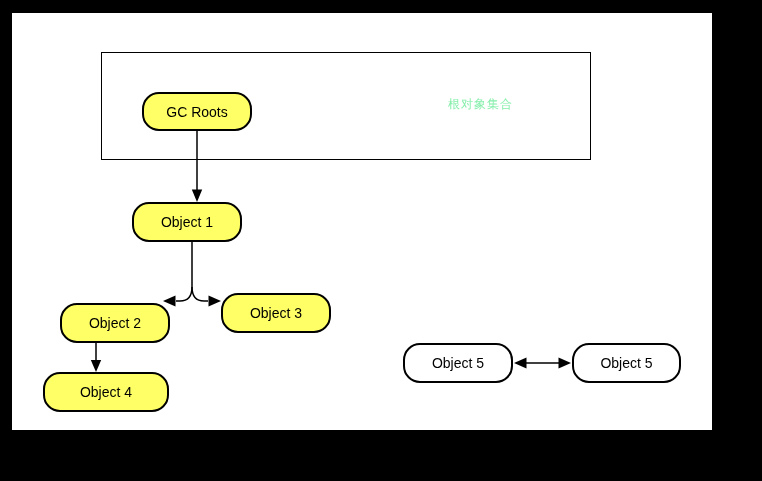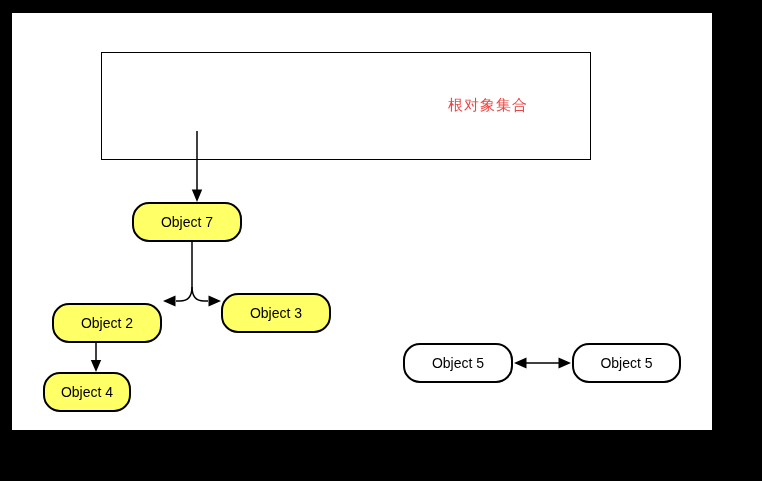--- a/index.html
+++ b/index.html
@@ -29,23 +29,23 @@
     top: 52px;
     width: 488px;
     height: 106px;
     border: 1px solid #000000;
     background: #ffffff;
   }
   .root-set-label {
     position: absolute;
     left: 448px;
     top: 96px;
-    font-size: 15px;
+    font-size: 12px;
     letter-spacing: 1px;
-    color: #ef4444;
+    color: #86efac;
     white-space: nowrap;
   }
   .edges {
     position: absolute;
     left: 0;
     top: 0;
     width: 762px;
     height: 481px;
     pointer-events: none;
   }
@@ -58,21 +58,21 @@
     align-items: center;
     justify-content: center;
     font-size: 14px;
     color: #000000;
     white-space: nowrap;
   }
   .n-gc-roots { left: 142px; top: 92px;  width: 110px; height: 39px; }
   .n-object-1 { left: 132px; top: 202px; width: 110px; height: 40px; }
   .n-object-2 { left: 52px;  top: 303px; width: 110px; height: 40px; }
   .n-object-3 { left: 221px; top: 293px; width: 110px; height: 40px; }
-  .n-object-4 { left: 43px;  top: 372px; width: 88px; height: 40px; }
+  .n-object-4 { left: 43px;  top: 372px; width: 126px; height: 40px; }
   .n-object-5 { left: 403px; top: 343px; width: 110px; height: 40px; }
   .n-object-6 { left: 572px; top: 343px; width: 109px; height: 40px; }
   .watermark {
     position: absolute;
     right: 9px;
     bottom: 9px;
     font-size: 15px;
     color: #9e9e9e;
     white-space: nowrap;
   }
@@ -113,24 +113,25 @@
       <line class="edge-line" x1="96" y1="343" x2="96" y2="361"></line>
       <polygon class="edge-head" points="96,372 90.8,360 101.2,360"></polygon>
     </g>
     <g>
       <line class="edge-line" x1="525" y1="363" x2="560" y2="363"></line>
       <polygon class="edge-head" points="514,363 526.5,357.6 526.5,368.4"></polygon>
       <polygon class="edge-head" points="571,363 558.5,357.6 558.5,368.4"></polygon>
     </g>
   </svg>
 
+  <div class="node n-gc-roots" style="background: rgb(255, 255, 102);">GC Roots</div>
 
-  <div class="node n-object-1" style="background: rgb(255, 255, 102);">Object 7</div>
+  <div class="node n-object-1" style="background: rgb(255, 255, 102);">Object 1</div>
 
-  <div class="node n-object-2" style="background: rgb(255, 255, 102);">Object 2</div>
+  <div class="node n-object-2" style="background: rgb(255, 255, 102); margin-left: 8px;">Object 2</div>
 
   <div class="node n-object-3" style="background: rgb(255, 255, 102);">Object 3</div>
 
   <div class="node n-object-4" style="background: rgb(255, 255, 102);">Object 4</div>
 
   <div class="node n-object-5" style="background: rgb(255, 255, 255); text-align: center;">Object 5</div>
 
   <div class="node n-object-6" style="background: rgb(255, 255, 255);">Object 5</div>
 
 

